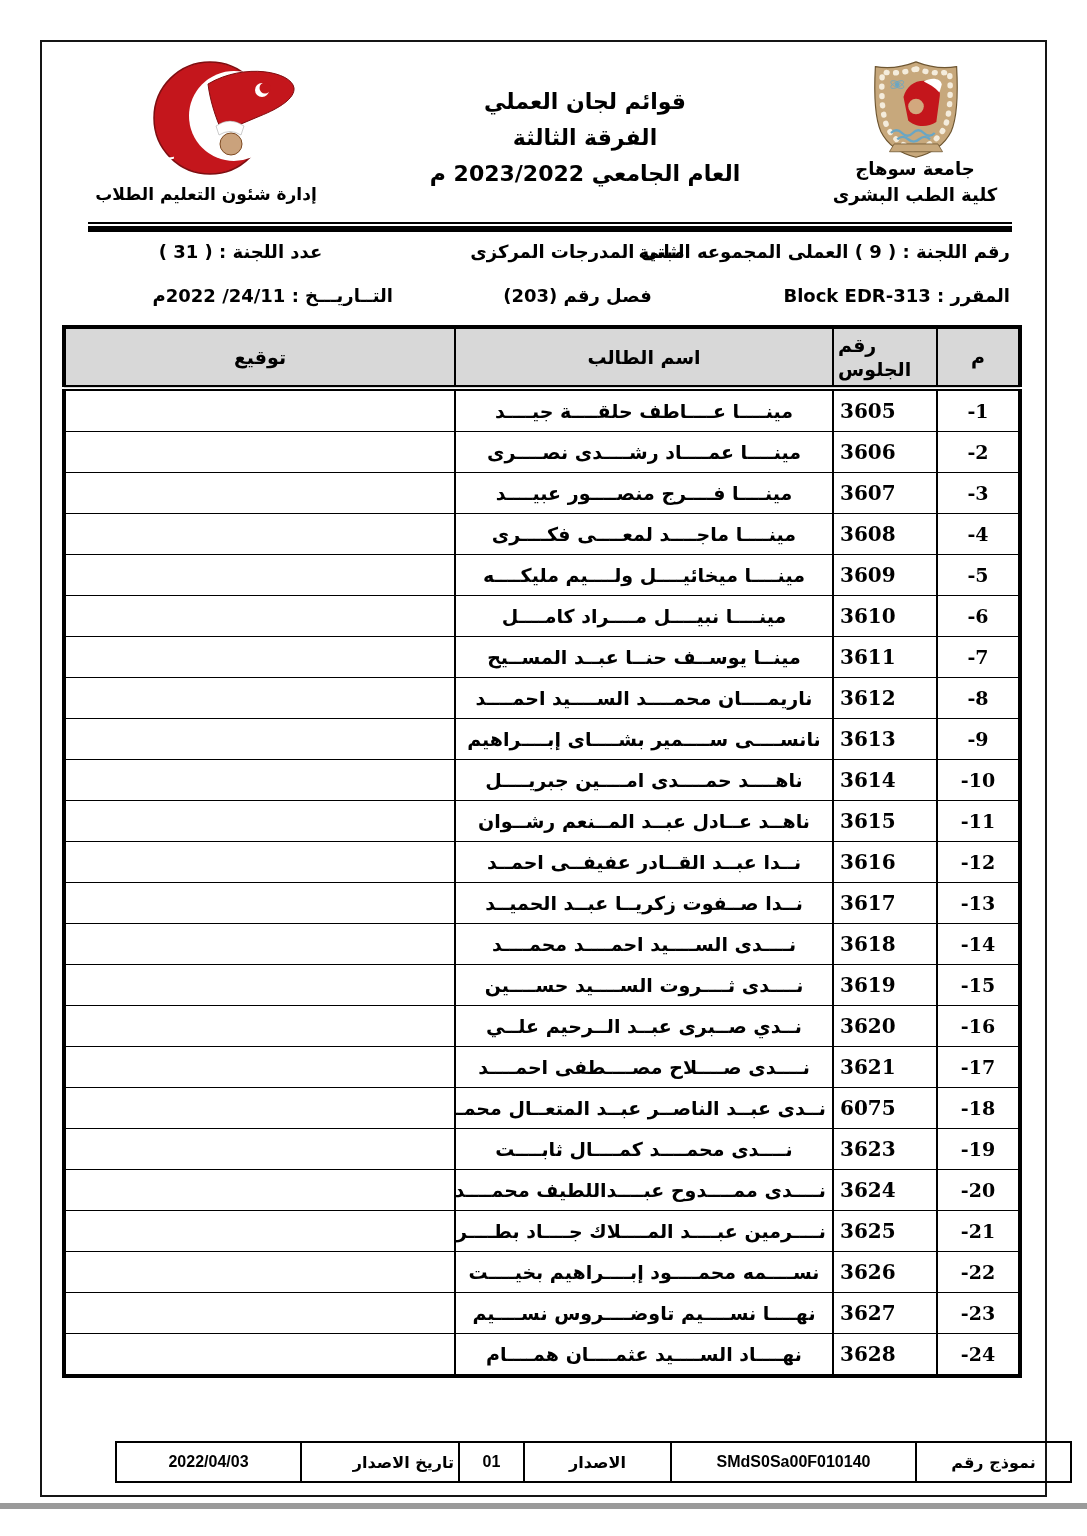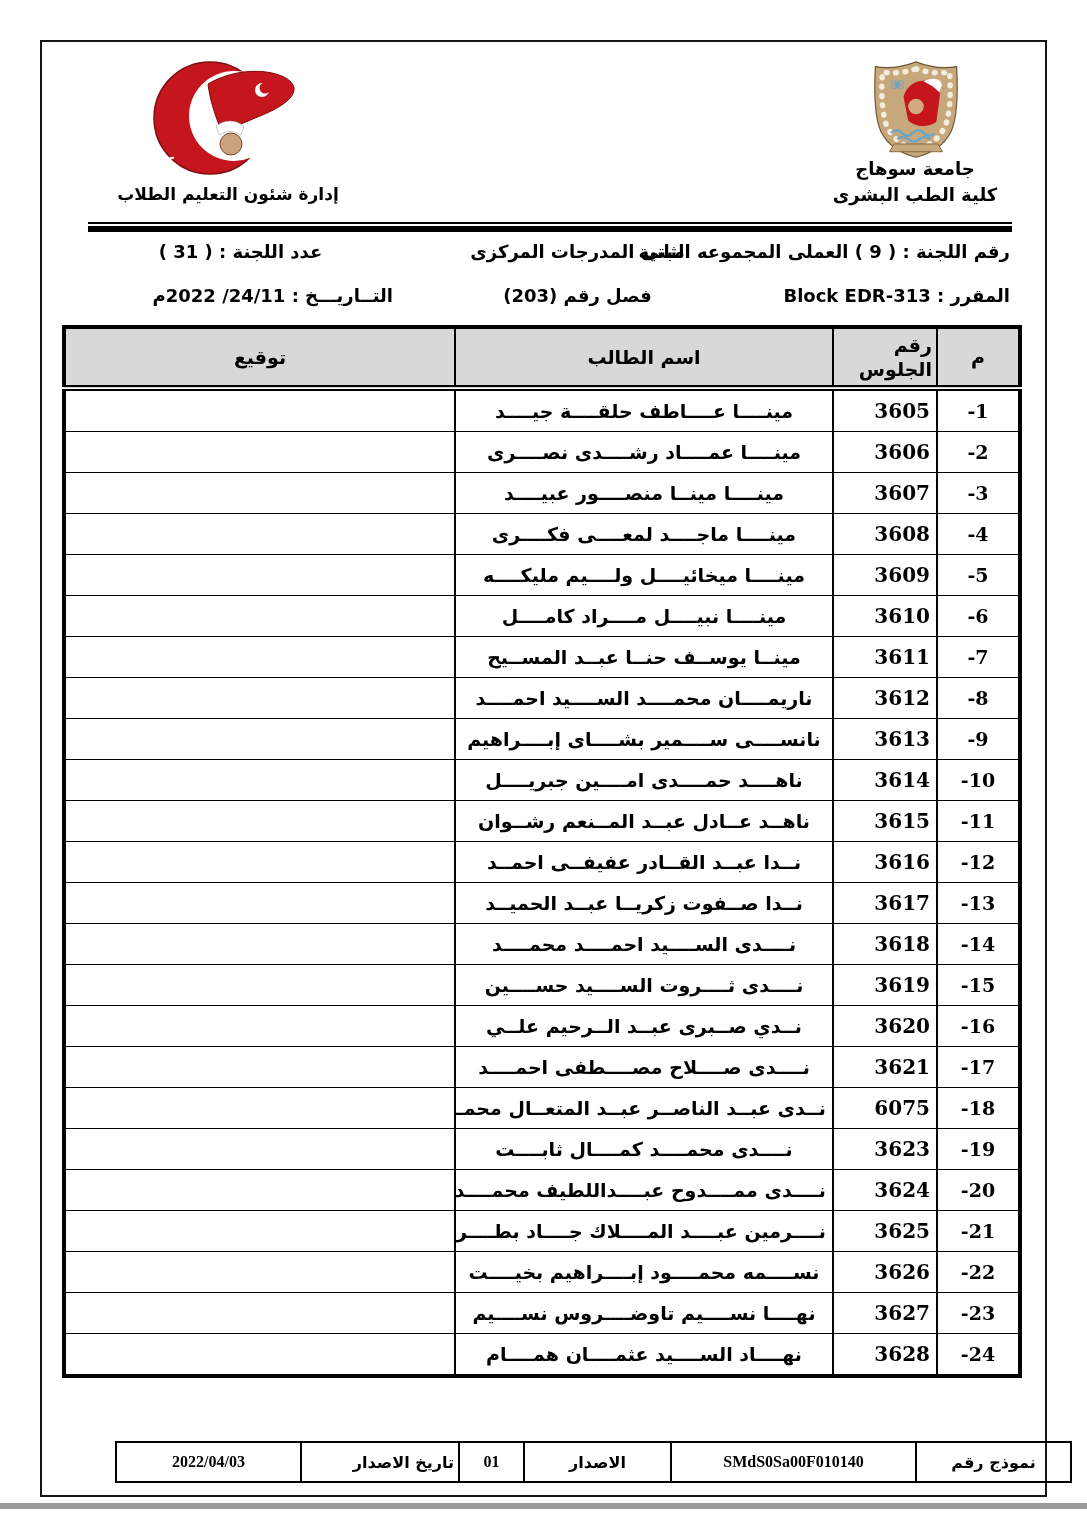--- a/index.html
+++ b/index.html
@@ -6,47 +6,47 @@
   .screen{position:relative;width:1087px;height:1536px;background:#ffffff;overflow:hidden;
           font-family:"DejaVu Sans",sans-serif;font-weight:bold;color:#000;}
   .abs{position:absolute;}
   
   .page-frame{left:40px;top:40px;width:1003px;height:1453px;border:2px solid #151515;}
   .page-edge{left:0;top:1503px;width:1087px;height:6px;background:#9a9a9a;}
   
   .title-block{left:370px;top:84px;width:430px;text-align:center;}
   .title-line{font-size:22px;line-height:36px;white-space:nowrap;}
   .logo-caption-right{left:820px;top:156px;width:190px;text-align:center;font-size:18px;line-height:26px;}
-  .logo-caption-left{left:103px;top:184px;width:250px;text-align:center;font-size:17px;}
+  .logo-caption-left{left:81px;top:184px;width:250px;text-align:center;font-size:17px;}
   
   .head-rule{left:88px;top:222px;width:924px;border-top:2px solid #000;}
   .head-rule .bar{margin-top:2px;height:6px;background:#000;}
   
   .info{font-size:18px;white-space:nowrap;}
   .info-right{right:77px;text-align:right;}
   .info-center{left:450px;width:255px;text-align:center;}
   .info-left{left:88px;width:305px;text-align:right;}
   .row1{top:241px;text-align:center;} .row2{top:285px;}
   
   .main-table{left:62px;top:325px;width:950px;border-collapse:collapse;table-layout:fixed;
               border:4px solid #000;}
   .main-table th{background:#d8d8d8;border:2px solid #000;border-bottom:6px double #000;
                  font-size:19px;height:56px;line-height:24px;padding:0 4px;}
   .main-table td{border:1px solid #000;border-left:2px solid #000;border-right:2px solid #000;
                  height:40px;padding:0 6px;overflow:hidden;white-space:nowrap;}
   .c-index{width:72px;text-align:center;direction:ltr;font-size:19px;}
-  .c-seat{width:94px;text-align:right;font-size:20px;}
+  .c-seat{width:94px;text-align:left;font-size:20px;}
   .c-name{width:368px;text-align:center;font-size:19px;}
   .c-sign{width:380px;text-align:center;}
   .num{font-family:"DejaVu Serif",serif;}
   
   .footer-table{left:115px;top:1441px;width:895px;border-collapse:collapse;table-layout:fixed;}
   .footer-table td{border:2px solid #000;height:38px;text-align:center;font-size:16px;
                    padding:0 4px;white-space:nowrap;overflow:hidden;}
-  .f-code{font-family:Liberation Serif, serif;font-size:17px;margin-top:6px;}
+  .f-code{font-family:Liberation Sans, sans-serif;font-size:17px;margin-top:6px;}
 </style>
 </head>
 <body>
 
 <div class="screen">
 
   <div class="abs page-frame"></div>
 
   <svg class="abs" style="left:856px;top:58px;" width="120" height="100" viewBox="0 0 120 128" aria-hidden="true">
     <path d="M60,5 C78,12 96,14 112,11 C114,48 112,78 105,94 C96,112 80,122 60,127 C40,122 24,112 15,94 C8,78 6,48 8,11 C24,14 42,12 60,5 Z" stroke="#6e5631" stroke-width="1.5" fill="#c7a87c"></path>
@@ -59,20 +59,25 @@
     <circle cx="60" cy="62" r="10" fill="#d2a87e"></circle>
     <path d="M28,96 q7,-7 14,0 t14,0 t14,0 t14,0" fill="none" stroke-width="3" stroke="#6aa6c4"></path>
     <path d="M36,104 q7,-6 14,0 t14,0 t14,0" fill="none" stroke-width="3" stroke="#6aa6c4"></path>
     <path d="M32,110 L88,110 L94,120 L26,120 Z" stroke="#6e5631" stroke-width="1" fill="#c7a87c"></path>
   </svg>
   <div class="abs logo-caption-right">
     <div>جامعة سوهاج</div>
     <div>كلية الطب البشرى</div>
   </div>
 
+  <div class="abs title-block">
+    <div class="title-line">قوائم لجان العملي</div>
+    <div class="title-line">الفرقة الثالثة</div>
+    <div class="title-line">العام الجامعي 2023/2022 م</div>
+  </div>
 
   <svg class="abs" style="left:110px;top:56px;" width="215" height="126" viewBox="0 0 215 126" aria-hidden="true">
     <circle cx="100" cy="62" r="56" stroke="#7e0d10" stroke-width="1.5" fill="#c4161c"></circle>
     <circle cx="124" cy="60" r="45" fill="#ffffff"></circle>
     <path d="M98,28 C135,6 182,16 184,32 C185,42 170,52 150,60 L112,76 C105,60 100,44 98,28 Z" stroke="#7e0d10" stroke-width="1" fill="#c4161c"></path>
     <circle cx="152" cy="34" r="7" fill="#ffffff"></circle>
     <circle cx="155" cy="32" r="5.5" fill="#c4161c"></circle>
     <path d="M106,70 q14,-10 28,0 l-3,9 q-11,-7 -22,0 z" fill="#ffffff" stroke="#999" stroke-width="0.5"></path>
     <circle cx="121" cy="88" r="11" fill="#caa27c" stroke="#7e4a22" stroke-width="1"></circle>
     <text x="38" y="52" fill="#ffffff" font-size="15" font-weight="bold" transform="rotate(-27 38 52)">جامعة سوهاج</text>
@@ -111,21 +116,21 @@
     <tr>
       <td class="c-index num">-2</td>
       <td class="c-seat num">3606</td>
       <td class="c-name">مينــــا عمــــاد رشــــدى نصــــرى</td>
       <td class="c-sign"></td>
     </tr>
 
     <tr>
       <td class="c-index num">-3</td>
       <td class="c-seat num">3607</td>
-      <td class="c-name">مينــــا مينــا منصــــور عبيــــد</td>
+      <td class="c-name">مينــــا فــــرج منصــــور عبيــــد</td>
       <td class="c-sign"></td>
     </tr>
 
     <tr>
       <td class="c-index num">-4</td>
       <td class="c-seat num">3608</td>
       <td class="c-name">مينــــا ماجــــد لمعــــى فكــــرى</td>
       <td class="c-sign"></td>
     </tr>
 

